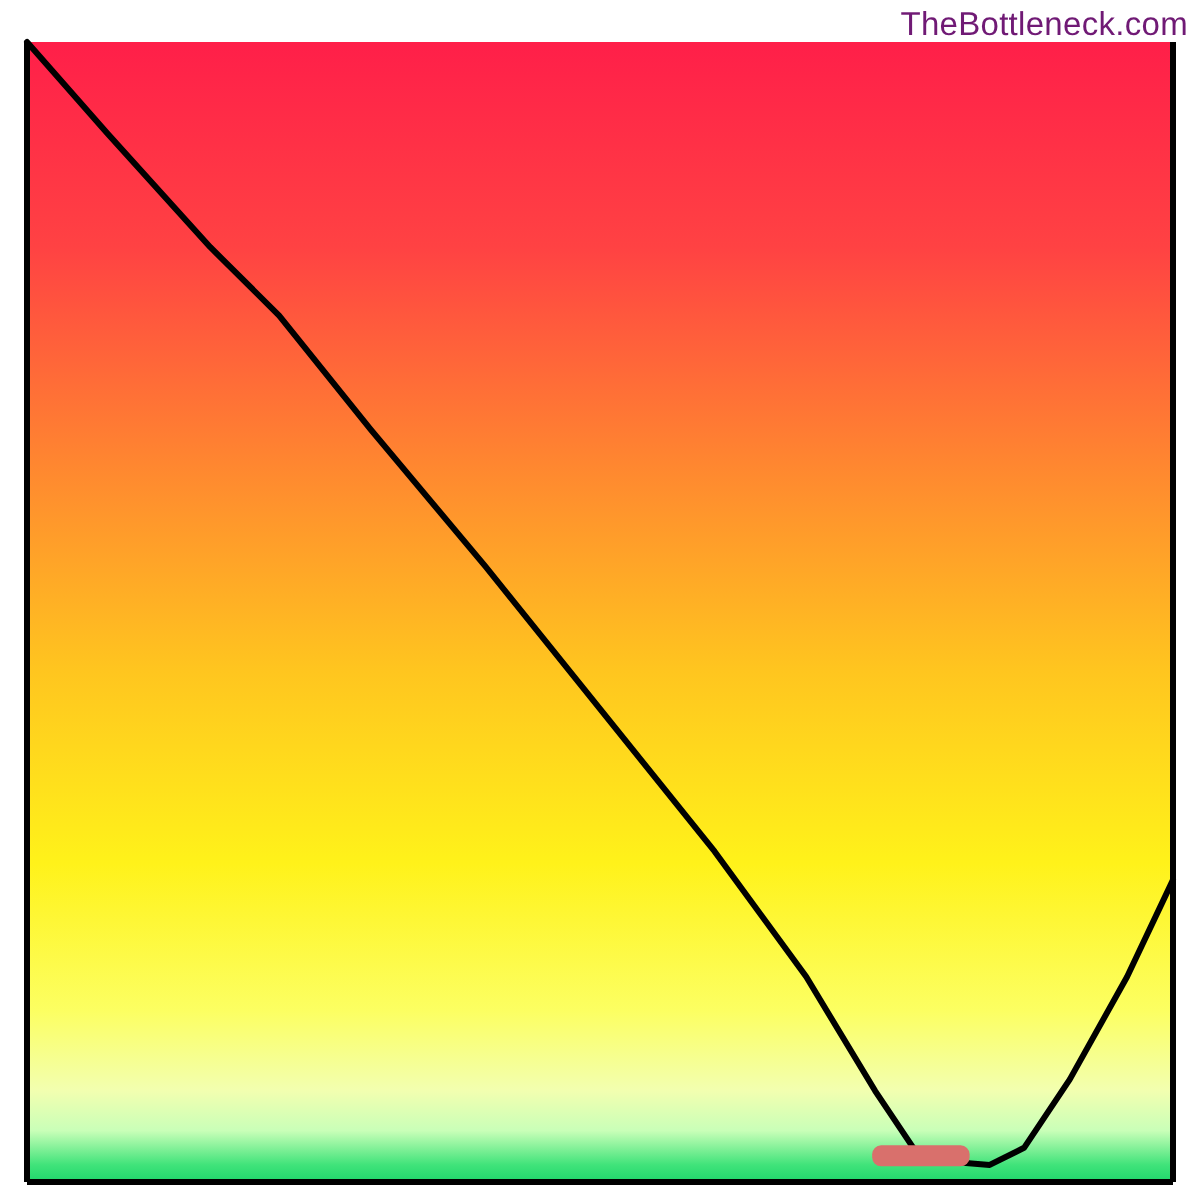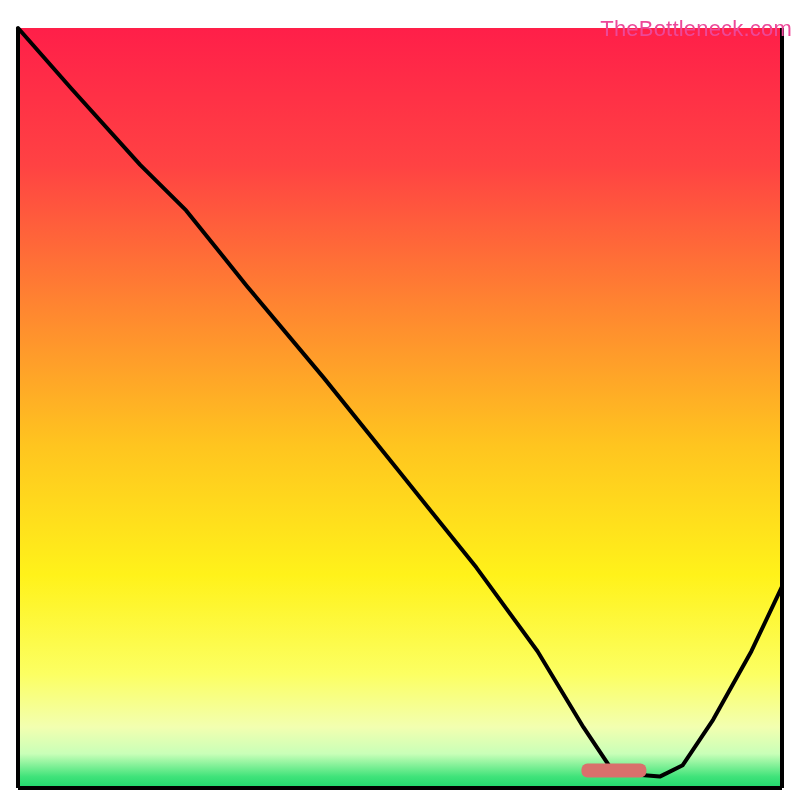--- a/index.html
+++ b/index.html
@@ -11,24 +11,24 @@
     font-family: Arial, Helvetica, sans-serif;
     overflow: hidden;
   }
   .frame {
     position: relative;
     width: 800px;
     height: 800px;
   }
   .watermark {
     position: absolute;
-    top: 16px;
+    top: 3px;
     right: 8px;
     font-size: 22px;
-    color: #ec4899;
+    color: #701a75;
     font-weight: 500;
     letter-spacing: 0.2px;
     z-index: 10;
   }
   svg.chart {
     position: absolute;
     top: 0;
     left: 0;
   }
 </style>

